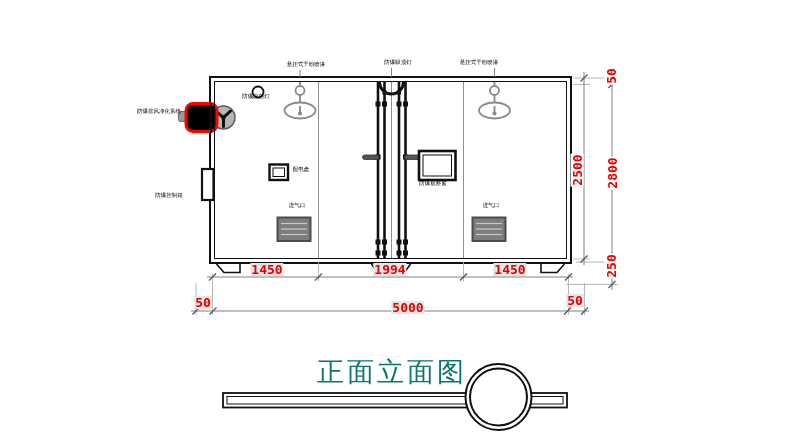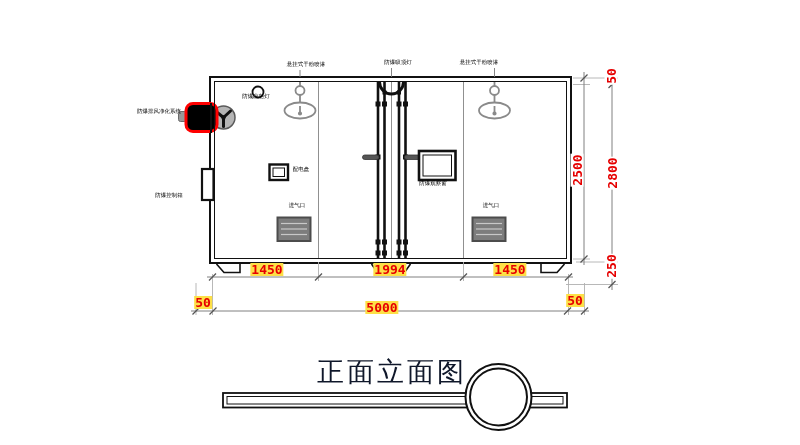--- a/index.html
+++ b/index.html
@@ -8,27 +8,27 @@
     font-family:"Liberation Sans", sans-serif;
   }
   #stage svg{position:absolute;left:0;top:0;}
   .lbl{
     position:absolute;font-size:5.5px;line-height:1;color:#000;
     white-space:nowrap;transform:translateX(-50%);letter-spacing:0px;
   }
   .dim{
     position:absolute;font-size:13px;line-height:1;color:#e60000;
     font-family:"DejaVu Sans Mono", monospace;font-weight:700;
-    white-space:nowrap;transform:translateX(-50%);background:#fde047;padding:0 1px;
+    white-space:nowrap;transform:translateX(-50%);background:#e5e5e5;padding:0 1px;
   }
   .dim.vert{transform:translate(-50%,-50%) rotate(-90deg);background:#fff;}
   .title{
     position:absolute;left:392px;top:354px;transform:translateX(-50%);
     font-family:"DejaVu Serif","Liberation Serif",serif;
-    font-size:27px;letter-spacing:3px;color:#0f172a;white-space:nowrap;
+    font-size:27px;letter-spacing:3px;color:#0f766e;white-space:nowrap;
   }
 </style>
 </head>
 <body>
 
 <div id="stage">
 
   <svg width="800" height="445" viewBox="0 0 800 445">
 
     <g fill="none" stroke="#111">
@@ -210,21 +210,21 @@
   <span class="lbl" style="left:169px;top:193px">防爆控制箱</span>
   <span class="lbl" style="left:301px;top:167px">配电盘</span>
   <span class="lbl" style="left:433px;top:181px">防爆观察窗</span>
   <span class="lbl" style="left:297px;top:203px">进气口</span>
   <span class="lbl" style="left:491px;top:203px">进气口</span>
 
   <span class="dim" style="left:267px;top:263px">1450</span>
   <span class="dim" style="left:390px;top:263px">1994</span>
   <span class="dim" style="left:510px;top:263px">1450</span>
   <span class="dim" style="left:203px;top:296px">50</span>
-  <span class="dim" style="left:382px;top:301px">5000</span>
+  <span class="dim" style="left:408px;top:301px">5000</span>
   <span class="dim" style="left:575px;top:294px">50</span>
 
   <span class="dim vert" style="left:577px;top:170px">2500</span>
   <span class="dim vert" style="left:611px;top:76px">50</span>
   <span class="dim vert" style="left:612px;top:173px">2800</span>
   <span class="dim vert" style="left:611px;top:266px">250</span>
 
   <div class="title">正面立面图</div>
 
 </div>

